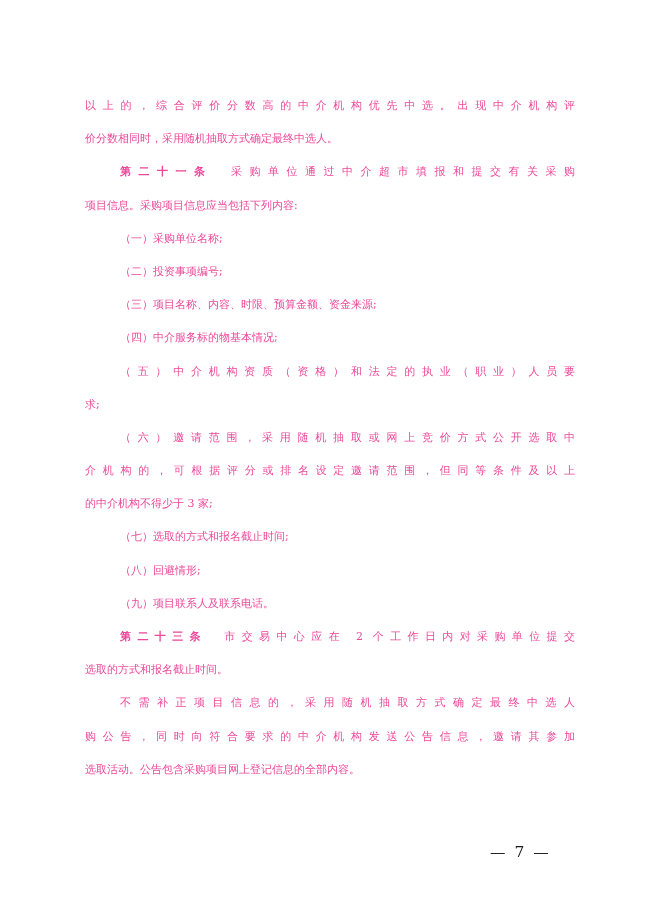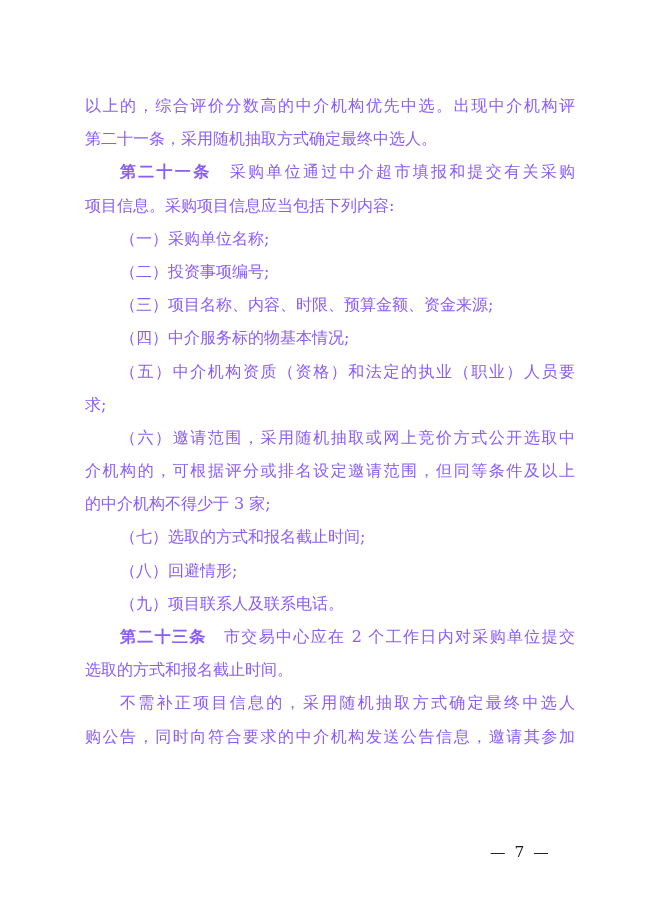--- a/index.html
+++ b/index.html
@@ -23,22 +23,22 @@
   .text-block {
     position: absolute;
     left: 85px;
     top: 89px;
     width: 490px;
   }
   .tline {
     width: 490px;
     height: 33.2px;
     line-height: 33.2px;
-    font-size: 16px;
-    color: #8b5cf6;
+    font-size: 11px;
+    color: #ec4899;
     text-align: justify;
     text-justify: inter-character;
     overflow: visible;
   }
   .tline.fill {
     text-align-last: justify;
   }
   .tline.indent {
     text-indent: 35px;
   }
@@ -56,34 +56,35 @@
     font-family: "DejaVu Serif", "Liberation Serif", serif;
     white-space: pre;
   }
 </style>
 </head>
 <body>
 
 <div class="page">
   <div class="text-block" id="text-block">
       <div class="tline fill"><span>以上的，综合评价分数高的中介机构优先中选。出现中介机构评</span></div>
-      <div class="tline"><span>第二十一条，采用随机抽取方式确定最终中选人。</span></div>
+      <div class="tline"><span>价分数相同时，采用随机抽取方式确定最终中选人。</span></div>
       <div class="tline fill indent"><span class="article-no">第二十一条</span><span>　采购单位通过中介超市填报和提交有关采购</span></div>
       <div class="tline"><span>项目信息。采购项目信息应当包括下列内容:</span></div>
       <div class="tline indent"><span>（一）采购单位名称;</span></div>
       <div class="tline indent"><span>（二）投资事项编号;</span></div>
       <div class="tline indent"><span>（三）项目名称、内容、时限、预算金额、资金来源;</span></div>
       <div class="tline indent"><span>（四）中介服务标的物基本情况;</span></div>
       <div class="tline fill indent"><span>（五）中介机构资质（资格）和法定的执业（职业）人员要</span></div>
       <div class="tline"><span>求;</span></div>
       <div class="tline fill indent"><span>（六）邀请范围，采用随机抽取或网上竞价方式公开选取中</span></div>
       <div class="tline fill"><span>介机构的，可根据评分或排名设定邀请范围，但同等条件及以上</span></div>
       <div class="tline"><span>的中介机构不得少于 3 家;</span></div>
       <div class="tline indent"><span>（七）选取的方式和报名截止时间;</span></div>
       <div class="tline indent"><span>（八）回避情形;</span></div>
       <div class="tline indent"><span>（九）项目联系人及联系电话。</span></div>
       <div class="tline fill indent"><span class="article-no">第二十三条</span><span>　市交易中心应在 2 个工作日内对采购单位提交</span></div>
       <div class="tline"><span>选取的方式和报名截止时间。</span></div>
       <div class="tline fill indent"><span>不需补正项目信息的，采用随机抽取方式确定最终中选人</span></div>
       <div class="tline fill"><span>购公告，同时向符合要求的中介机构发送公告信息，邀请其参加</span></div>
+      <div class="tline"><span>选取活动。公告包含采购项目网上登记信息的全部内容。</span></div>
     </div>
   <div class="page-number">— 7 —</div>
 </div>
 
 </body></html>

